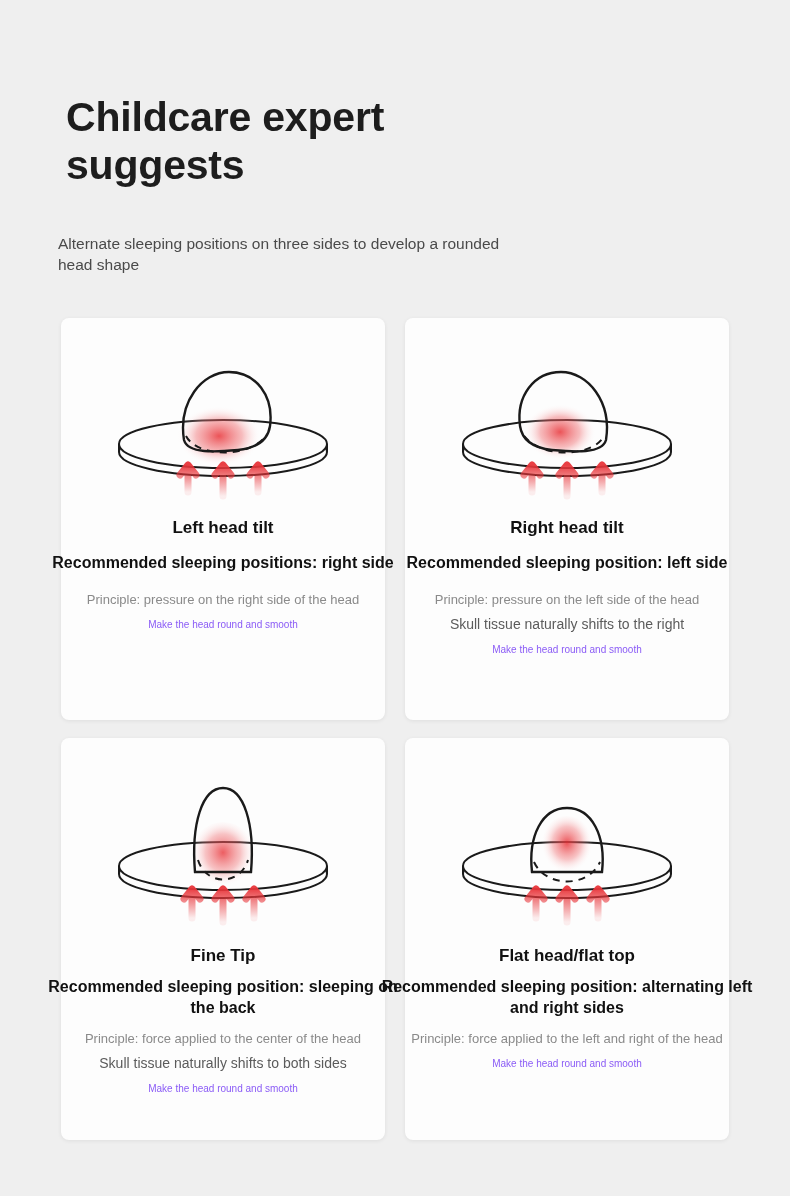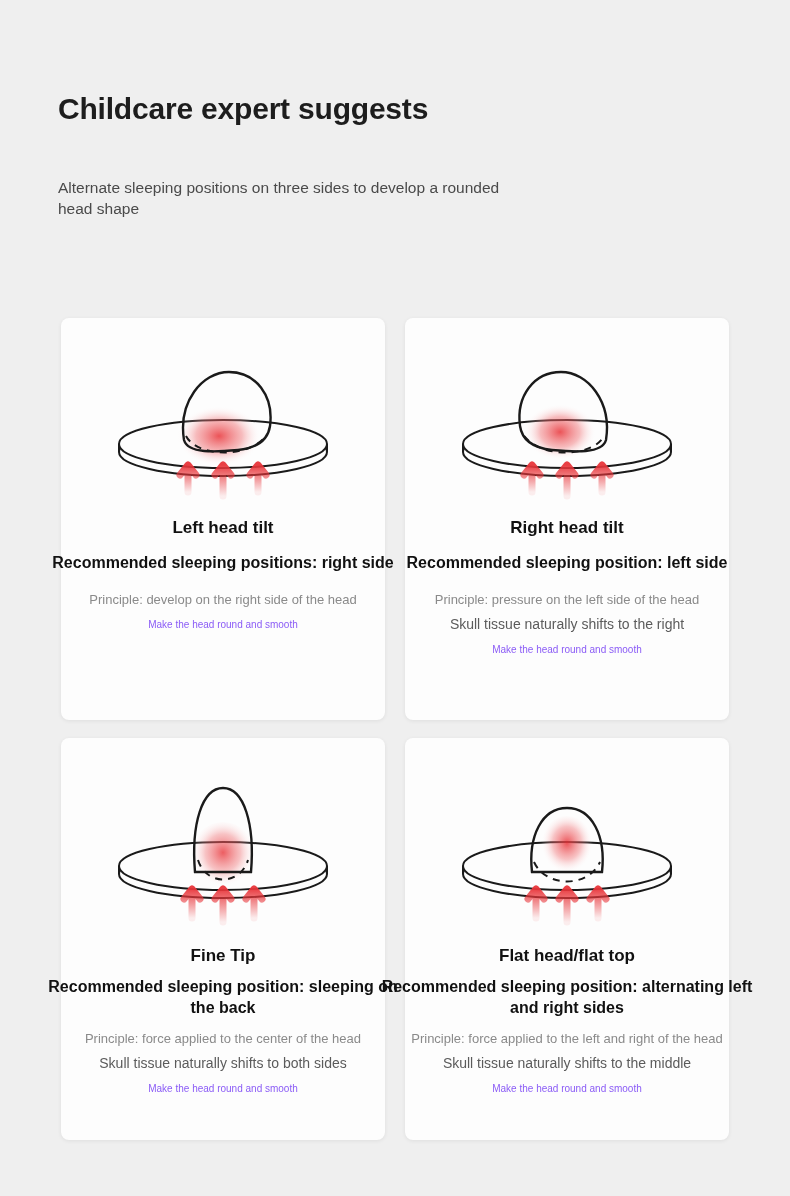--- a/index.html
+++ b/index.html
@@ -15,27 +15,27 @@
     position: relative;
     width: 790px;
     height: 1196px;
     background: #efefef;
     overflow: hidden;
   }
   .header {
     padding: 85px 0 0 58px;
   }
   .title {
-    font-size: 30px;
+    font-size: 41px;
     line-height: 48px;
     font-weight: 700;
     color: #1d1d1d;
     letter-spacing: -0.2px;
     max-width: 430px;
-    margin: 0;
+    margin: 8px;
   }
   .subtitle {
     margin: 44px 0 0 0;
     font-size: 15.5px;
     line-height: 21px;
     color: #4a4a4a;
     max-width: 460px;
     font-weight: 400;
   }
   .grid {
@@ -148,21 +148,21 @@
           <g>
             <path d="M90 148 L90 124 M82 131 L90 121 L98 131" stroke="url(#arrg1)" stroke-width="7" fill="none" stroke-linecap="round" stroke-linejoin="round"></path>
             <path d="M125 152 L125 124 M117 131 L125 121 L133 131" stroke="url(#arrg1)" stroke-width="7" fill="none" stroke-linecap="round" stroke-linejoin="round"></path>
             <path d="M160 148 L160 124 M152 131 L160 121 L168 131" stroke="url(#arrg1)" stroke-width="7" fill="none" stroke-linecap="round" stroke-linejoin="round"></path>
           </g>
         </svg>
       </div>
       <div class="card-title">Left head tilt</div>
       <div class="card-rec">Recommended sleeping positions: right side</div>
       <div class="card-lines">
-        <div class="line1">Principle: develop on the right side of the head</div>
+        <div class="line1">Principle: pressure on the right side of the head</div>
         <div class="line3">Make the head round and smooth</div>
       </div>
     </div>
 
     <div class="card card-2">
       <div class="figure">
         <svg width="250" height="170" viewBox="0 0 250 170">
           <defs>
             <radialGradient id="blob2" cx="50%" cy="50%" r="50%">
               <stop offset="0%" stop-color="#e8353a" stop-opacity="0.85"></stop>
@@ -259,19 +259,18 @@
             <path d="M94 154 L94 128 M86 135 L94 125 L102 135" stroke="url(#arrg4)" stroke-width="7" fill="none" stroke-linecap="round" stroke-linejoin="round"></path>
             <path d="M125 158 L125 128 M117 135 L125 125 L133 135" stroke="url(#arrg4)" stroke-width="7" fill="none" stroke-linecap="round" stroke-linejoin="round"></path>
             <path d="M156 154 L156 128 M148 135 L156 125 L164 135" stroke="url(#arrg4)" stroke-width="7" fill="none" stroke-linecap="round" stroke-linejoin="round"></path>
           </g>
         </svg>
       </div>
       <div class="card-title">Flat head/flat top</div>
       <div class="card-rec">Recommended sleeping position: alternating left and right sides</div>
       <div class="card-lines">
         <div class="line1">Principle: force applied to the left and right of the head</div>
-        <div class="line2">Skull tissue naturally shifts to the middle</div>
         <div class="line3">Make the head round and smooth</div>
       </div>
     </div>
 
   </div>
 </div>
 
 </body></html>

